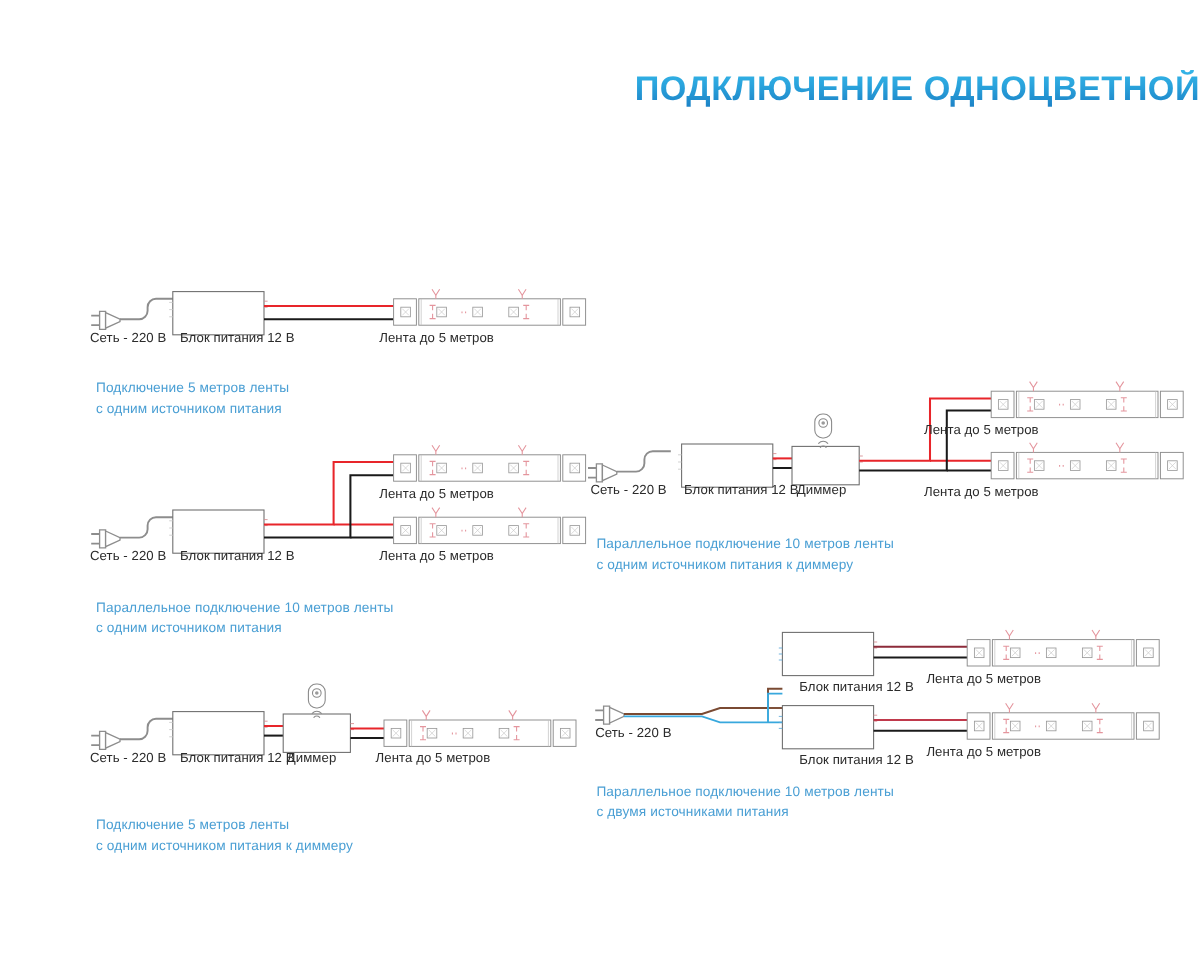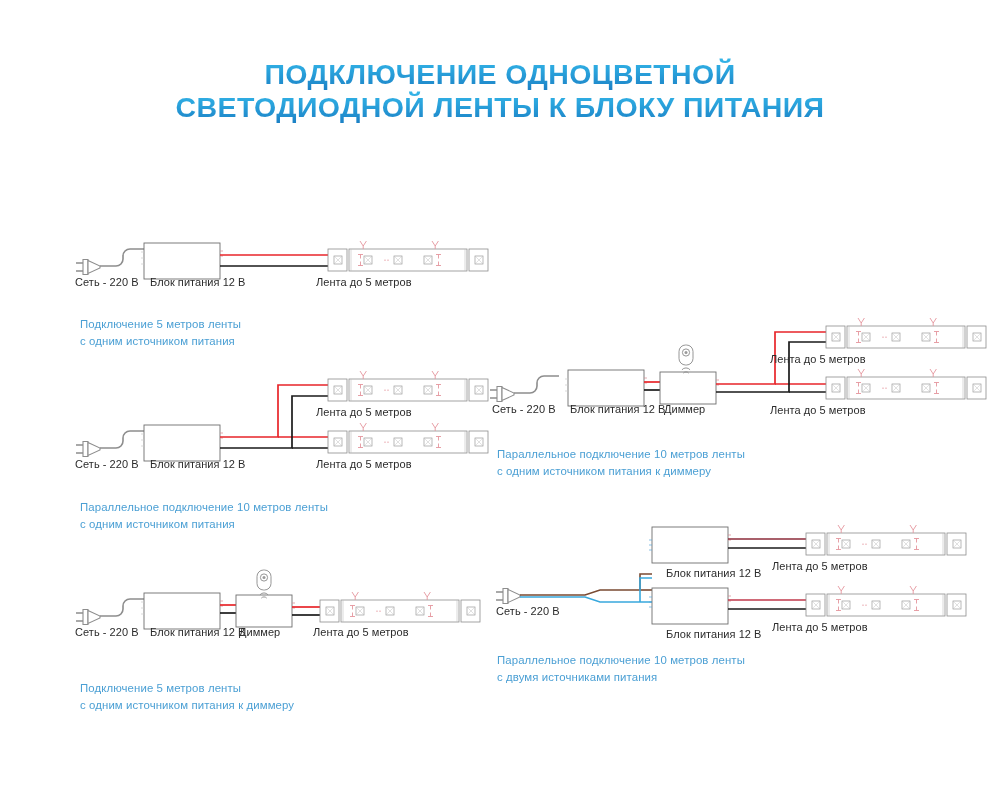--- a/index.html
+++ b/index.html
@@ -18,21 +18,21 @@
     position: absolute;
     inset: 0;
     width: 1000px;
     height: 800px;
   }
   .title-wrap {
     position: absolute;
     top: 58px;
     left: 0;
     width: 1000px;
-    text-align: center;
+    text-align: right;
     pointer-events: none;
   }
   .title-line {
     font-size: 28.5px;
     font-weight: bold;
     letter-spacing: 0.4px;
     line-height: 33px;
     background: linear-gradient(180deg, #35b6e8 0%, #2aa4dd 38%, #1b7fc4 100%);
     -webkit-background-clip: text;
     background-clip: text;
@@ -55,21 +55,20 @@
     font-weight: normal;
     letter-spacing: 0.05px;
     white-space: nowrap;
   }
 </style>
 </head>
 <body>
 
 <div class="title-wrap">
   <div class="title-line">ПОДКЛЮЧЕНИЕ ОДНОЦВЕТНОЙ</div>
-  <div class="title-line">СВЕТОДИОДНОЙ ЛЕНТЫ К БЛОКУ ПИТАНИЯ</div>
 </div>
 
 <svg id="canvas" viewBox="0 0 1000 800">
   <defs>
 
     <g id="led-strip">
 
       <rect x="0" y="0" width="19" height="22" fill="#ffffff" stroke="#8d8d8d" stroke-width="0.8"></rect>
       <rect x="6" y="7" width="8" height="8" fill="#ffffff" stroke="#9a9a9a" stroke-width="0.7"></rect>
       <line x1="7.2" y1="8.2" x2="12.8" y2="13.8" stroke="#c7c7c7" stroke-width="0.55"></line>

